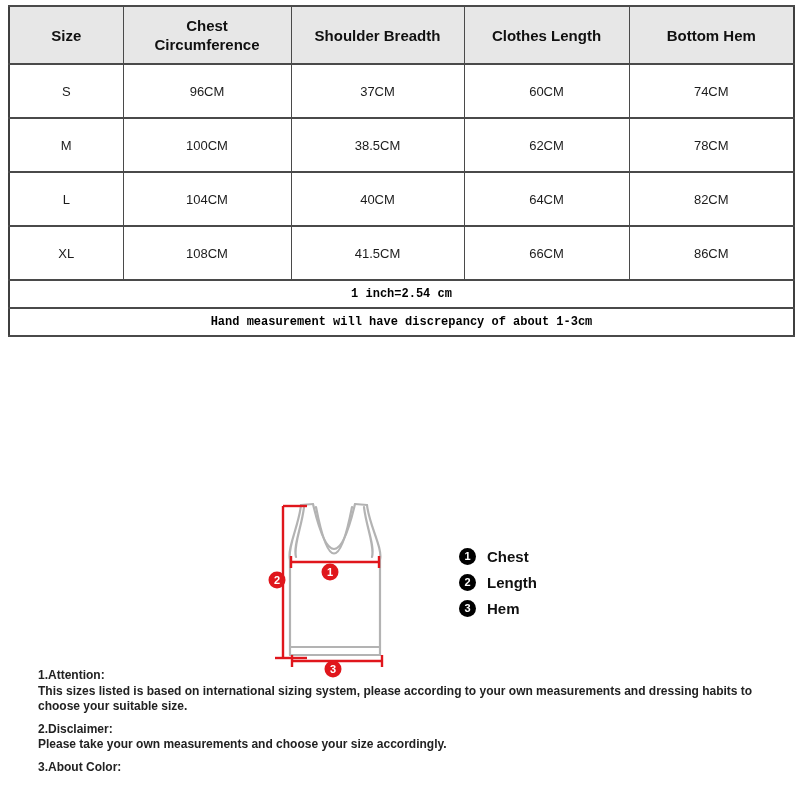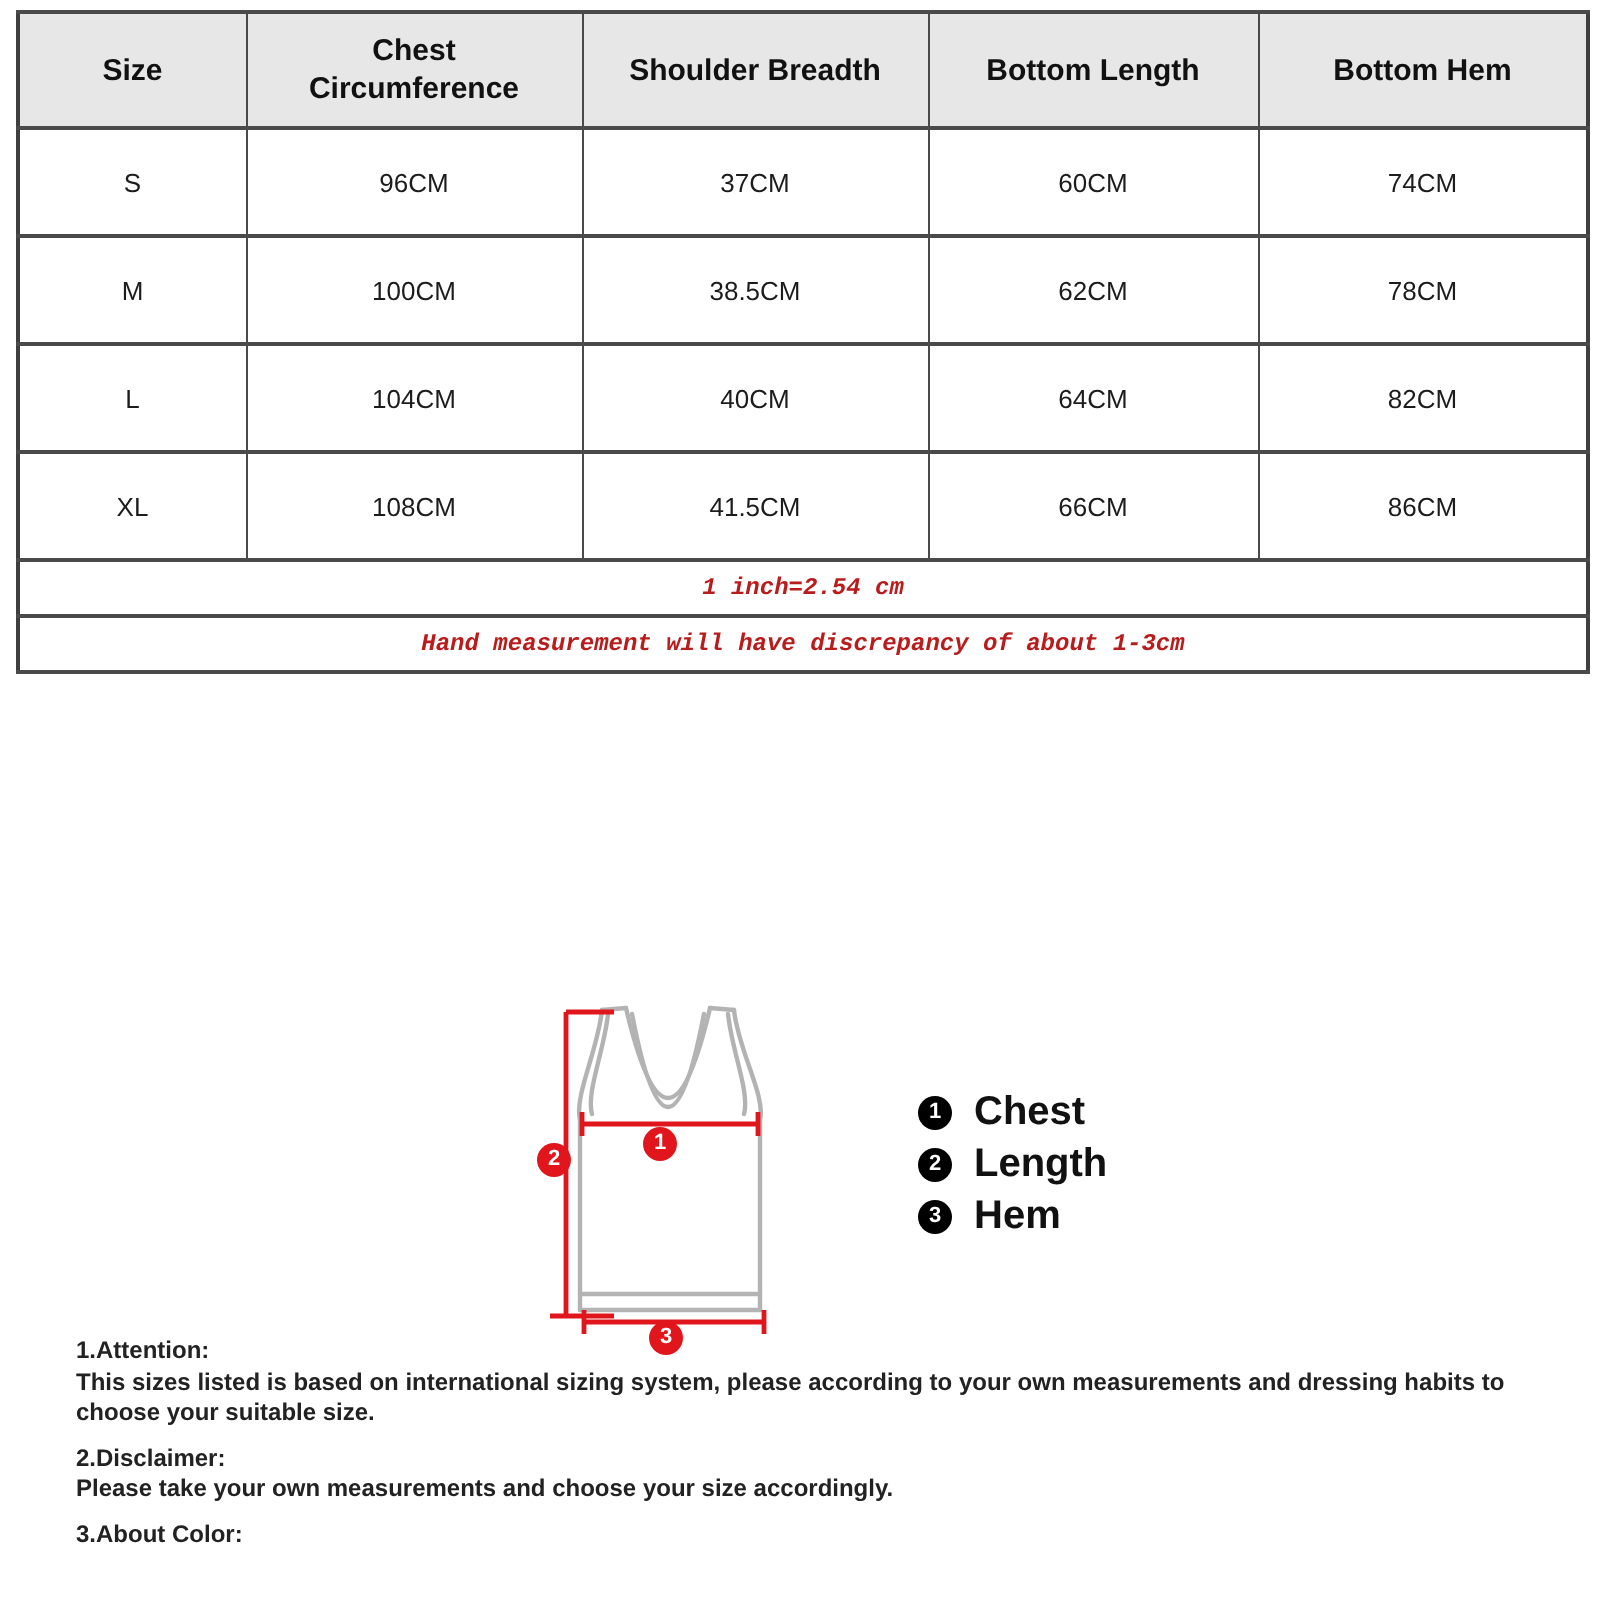--- a/index.html
+++ b/index.html
@@ -20,38 +20,38 @@
     border-top:2px solid #4a4a4a; border-bottom:2px solid #4a4a4a;
     text-align:center; vertical-align:middle;
   }
   .size-table th {
     height:58px; background:#e7e7e7; font-size:15px; font-weight:bold; color:#111;
   }
   .th-inner { display:inline-block; max-width:140px; line-height:19px; }
   .data-row td { height:54px; font-size:13px; color:#1c1c1c; }
   .note-row td {
     height:28px; font-family:"Liberation Mono", monospace;
-    font-size:12px; font-weight:bold; color:#b91c1c;font-style:italic;
+    font-size:12px; font-weight:bold; color:#000000;
   }
 
   
   .diagram { position:absolute; left:240px; top:500px; width:330px; height:192px; }
   .diagram svg { position:absolute; left:0; top:0; }
   .badge {
     position:absolute; width:17px; height:17px; border-radius:50%;
     color:#fff; font-size:11px; font-weight:bold; line-height:17px;
     text-align:center; transform:translate(-50%,-50%);
   }
   .badge.red { background:#e0161c; }
   .badge.black {
     position:static; transform:none; display:inline-block; background:#000; flex:0 0 17px;
   }
   .legend { position:absolute; left:219px; top:43px; }
   .legend-row { display:flex; align-items:center; gap:11px; height:26px; }
-  .legend-label { font-size:20px; font-weight:bold; color:#111; }
+  .legend-label { font-size:15px; font-weight:bold; color:#111; }
 
   
   .notes-area { position:absolute; left:38px; top:668px; width:748px; color:#222; }
   .section { margin-bottom:7px; }
   .sec-heading, .sec-line { font-size:12px; line-height:15.5px;font-weight:bold; }
 </style>
 </head>
 <body>
 
 <div class="page">
@@ -62,21 +62,21 @@
         <col style="width:168px">
         <col style="width:173px">
       <col style="width:165px">
         <col style="width:165px">
     </colgroup>
     <thead>
       <tr>
         <th><span class="th-inner">Size</span></th>
         <th><span class="th-inner">Chest Circumference</span></th>
         <th><span class="th-inner">Shoulder Breadth</span></th>
-        <th><span class="th-inner">Bottom Length</span></th>
+        <th><span class="th-inner">Clothes Length</span></th>
         <th><span class="th-inner">Bottom Hem</span></th>
       </tr>
     </thead>
     <tbody>
 
         <tr class="data-row">
           <td>S</td>
           <td>96CM</td>
           <td>37CM</td>
           <td>60CM</td>

